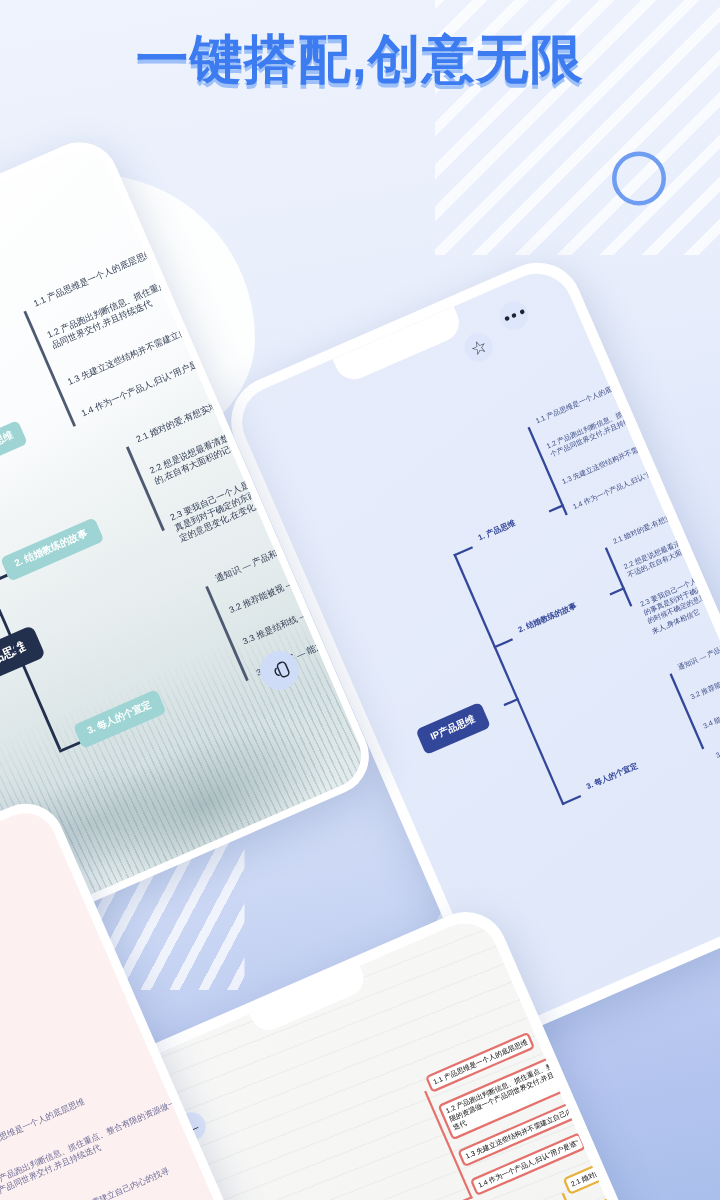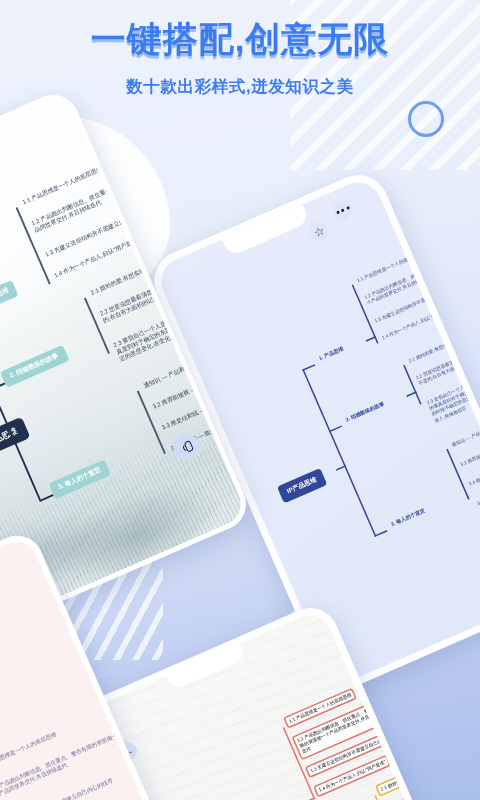--- a/index.html
+++ b/index.html
@@ -182,21 +182,20 @@
 <div class="bg-circle-ring"></div>
 <div class="bg-blob-left"></div>
 <div class="bg-stripes-mid"></div>
 <div class="bg-stripes-br"></div>
 <div class="bg-petal"></div>
 <div class="bg-petal2"></div>
 <div class="bg-petal3"></div>
 
 <div class="headline-wrap">
   <div class="headline">一键搭配,创意无限</div>
-  <div class="subhead">数十款出彩样式,迸发知识之美</div>
 </div>
 
 <div class="phone" id="phone2">
   <div class="screen">
     <div class="notch" style="top:0;width:88px;height:19px;border-radius:0 0 13px 13px;background:#ffffff;"></div>
     <div class="map" style="left:26px; top:118px; transform:scale(1.52);">
 
       <div class="node root" style="left:0; top:86px; background:#33479a; color:#fff;">IP产品思维</div>
 
       <div style="position:absolute;left:46px;top:22px;width:1px;height:120px;background:#33479a;"></div>

